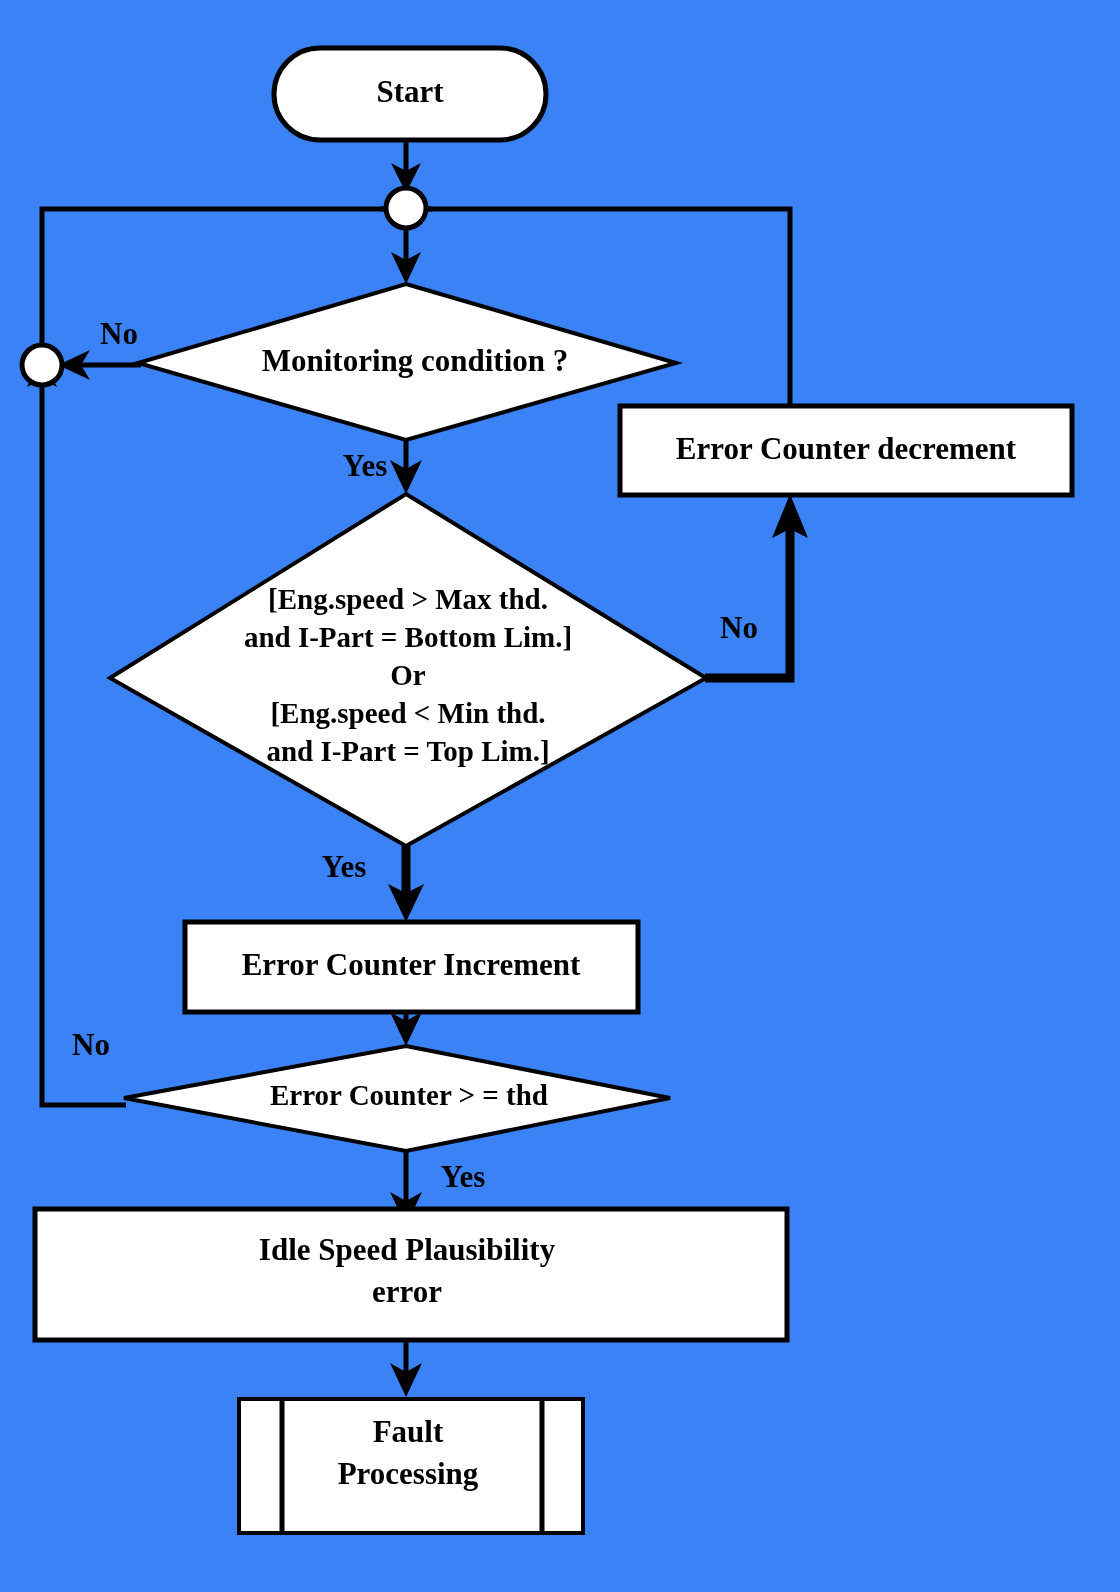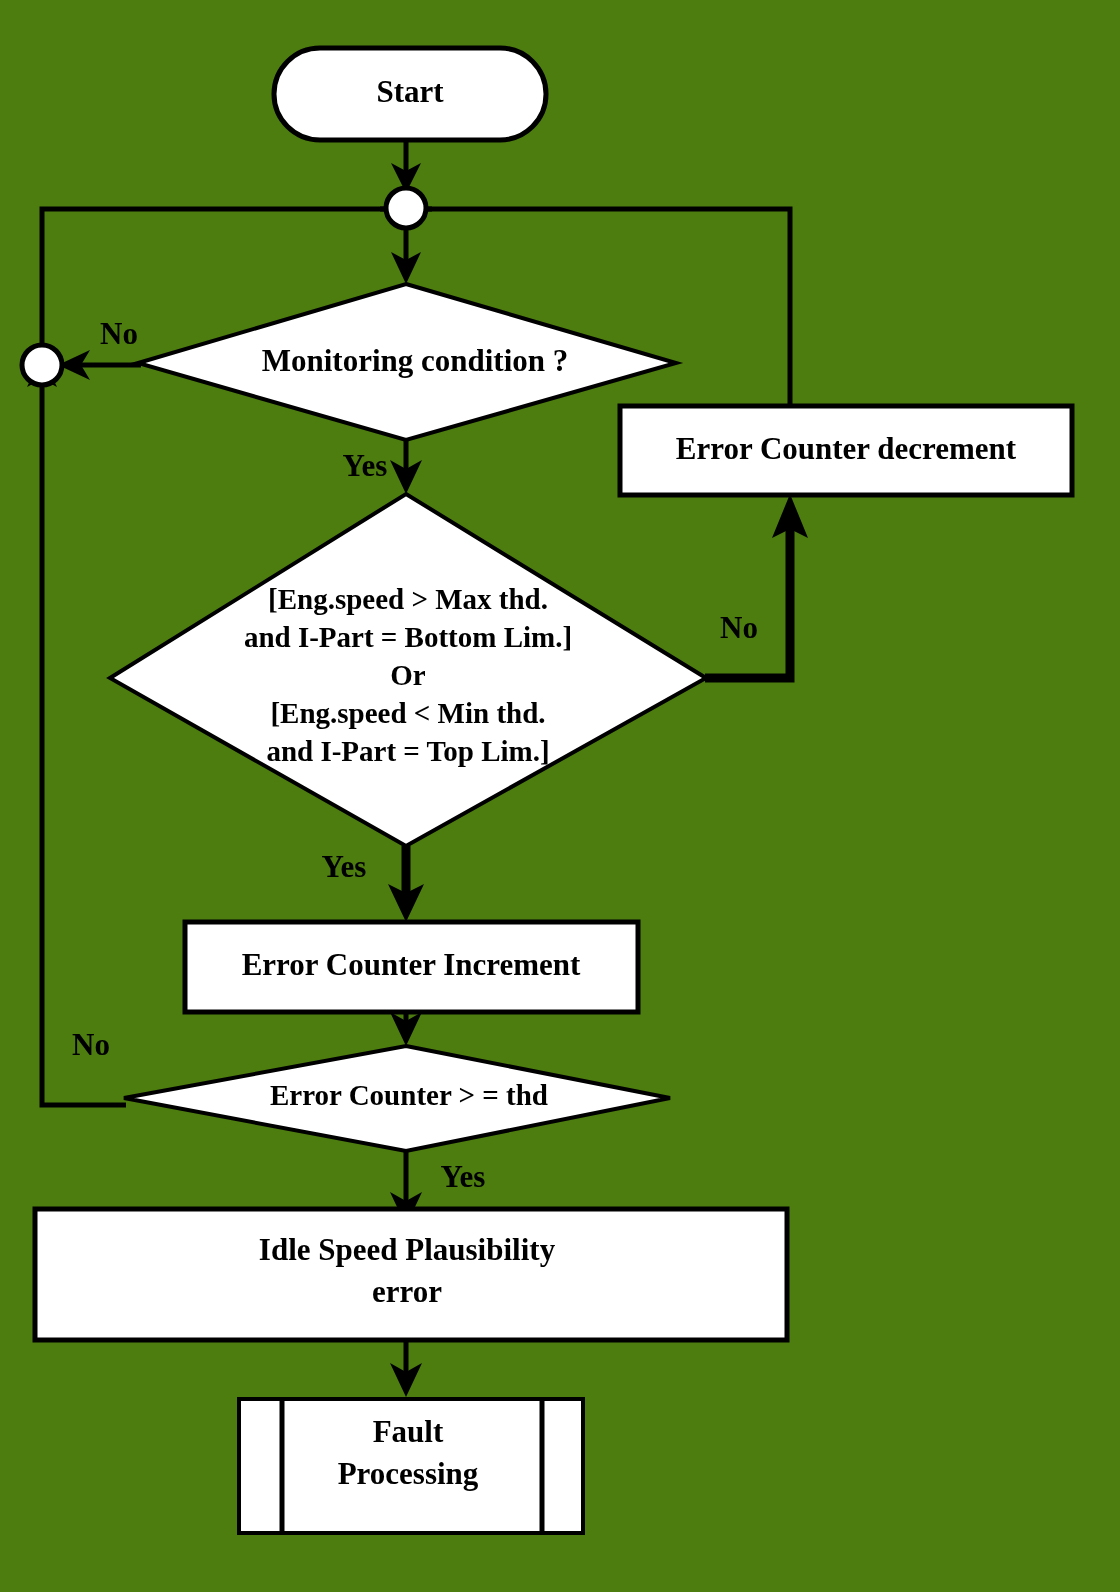--- a/index.html
+++ b/index.html
@@ -10,21 +10,21 @@
   body {
     width: 1120px;
     height: 1592px;
     font-family: "Liberation Serif", "DejaVu Serif", serif;
     overflow: hidden;
   }
   #flow-root {
     position: relative;
     width: 1120px;
     height: 1592px;
-    background: #4d7c0f;
+    background: #3b82f6;
   }
   svg#flowchart {
     position: absolute;
     top: 0;
     left: 0;
     width: 1120px;
     height: 1592px;
     display: block;
   }
   .shape-stroke {

